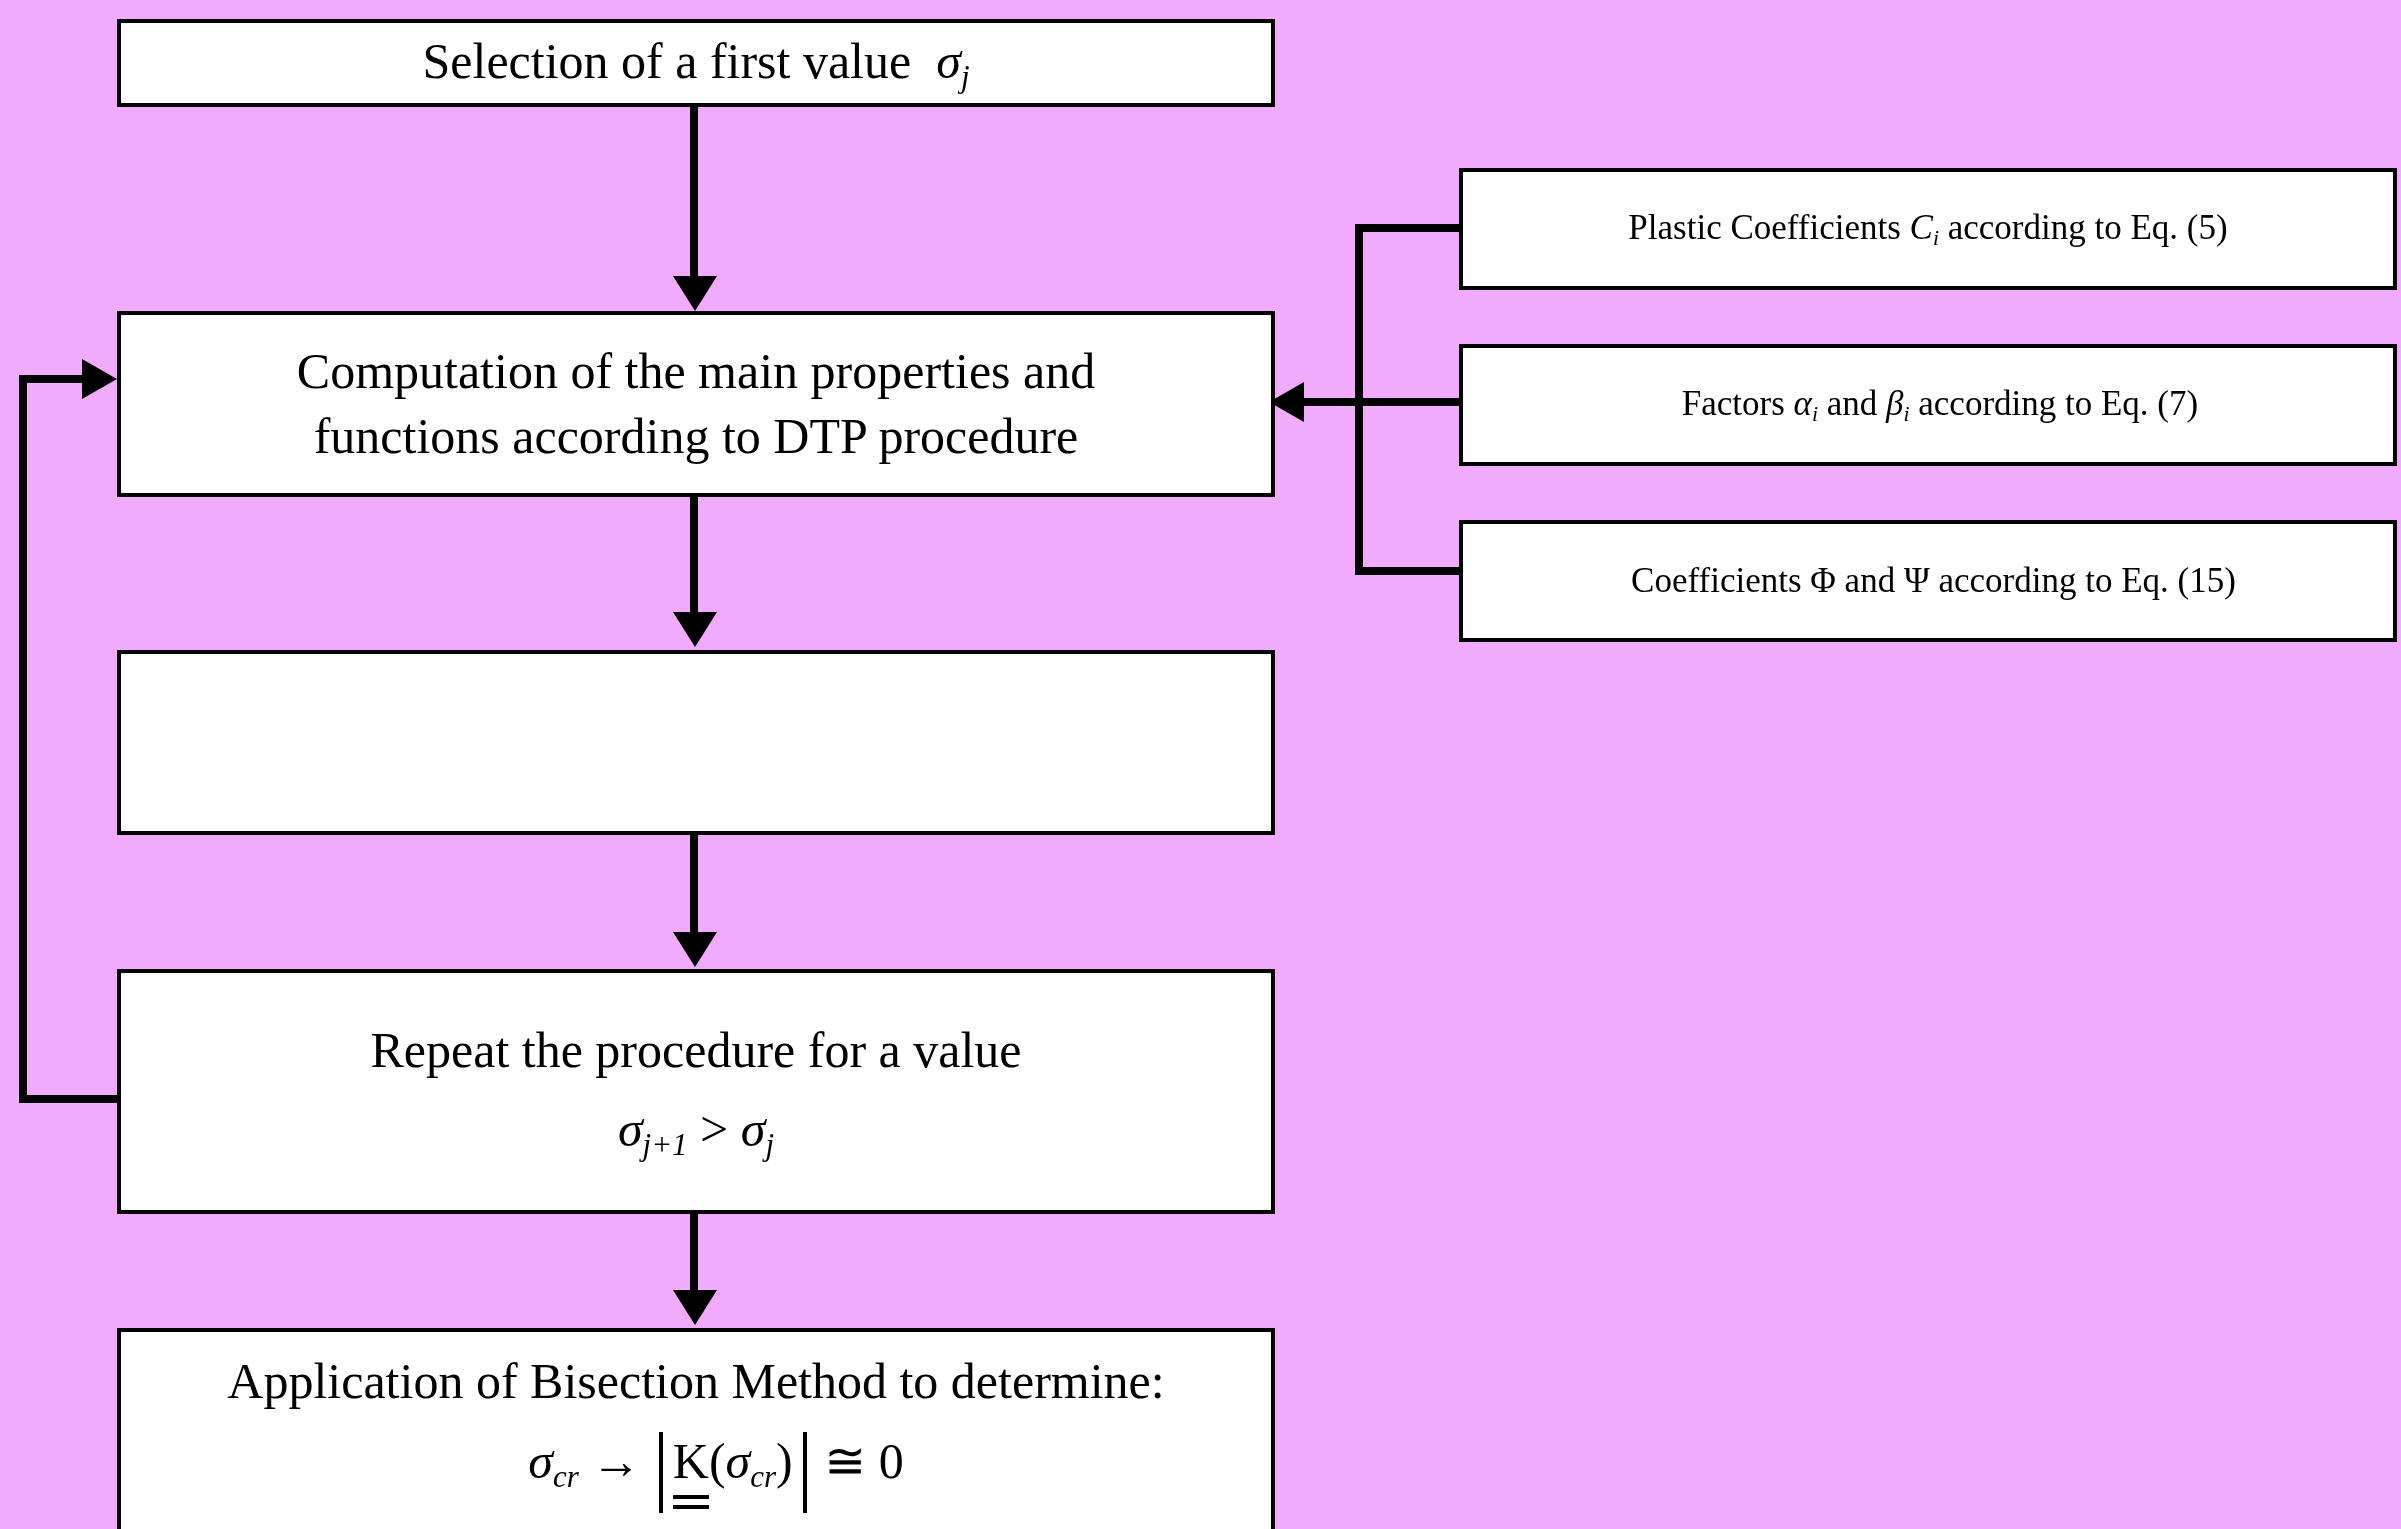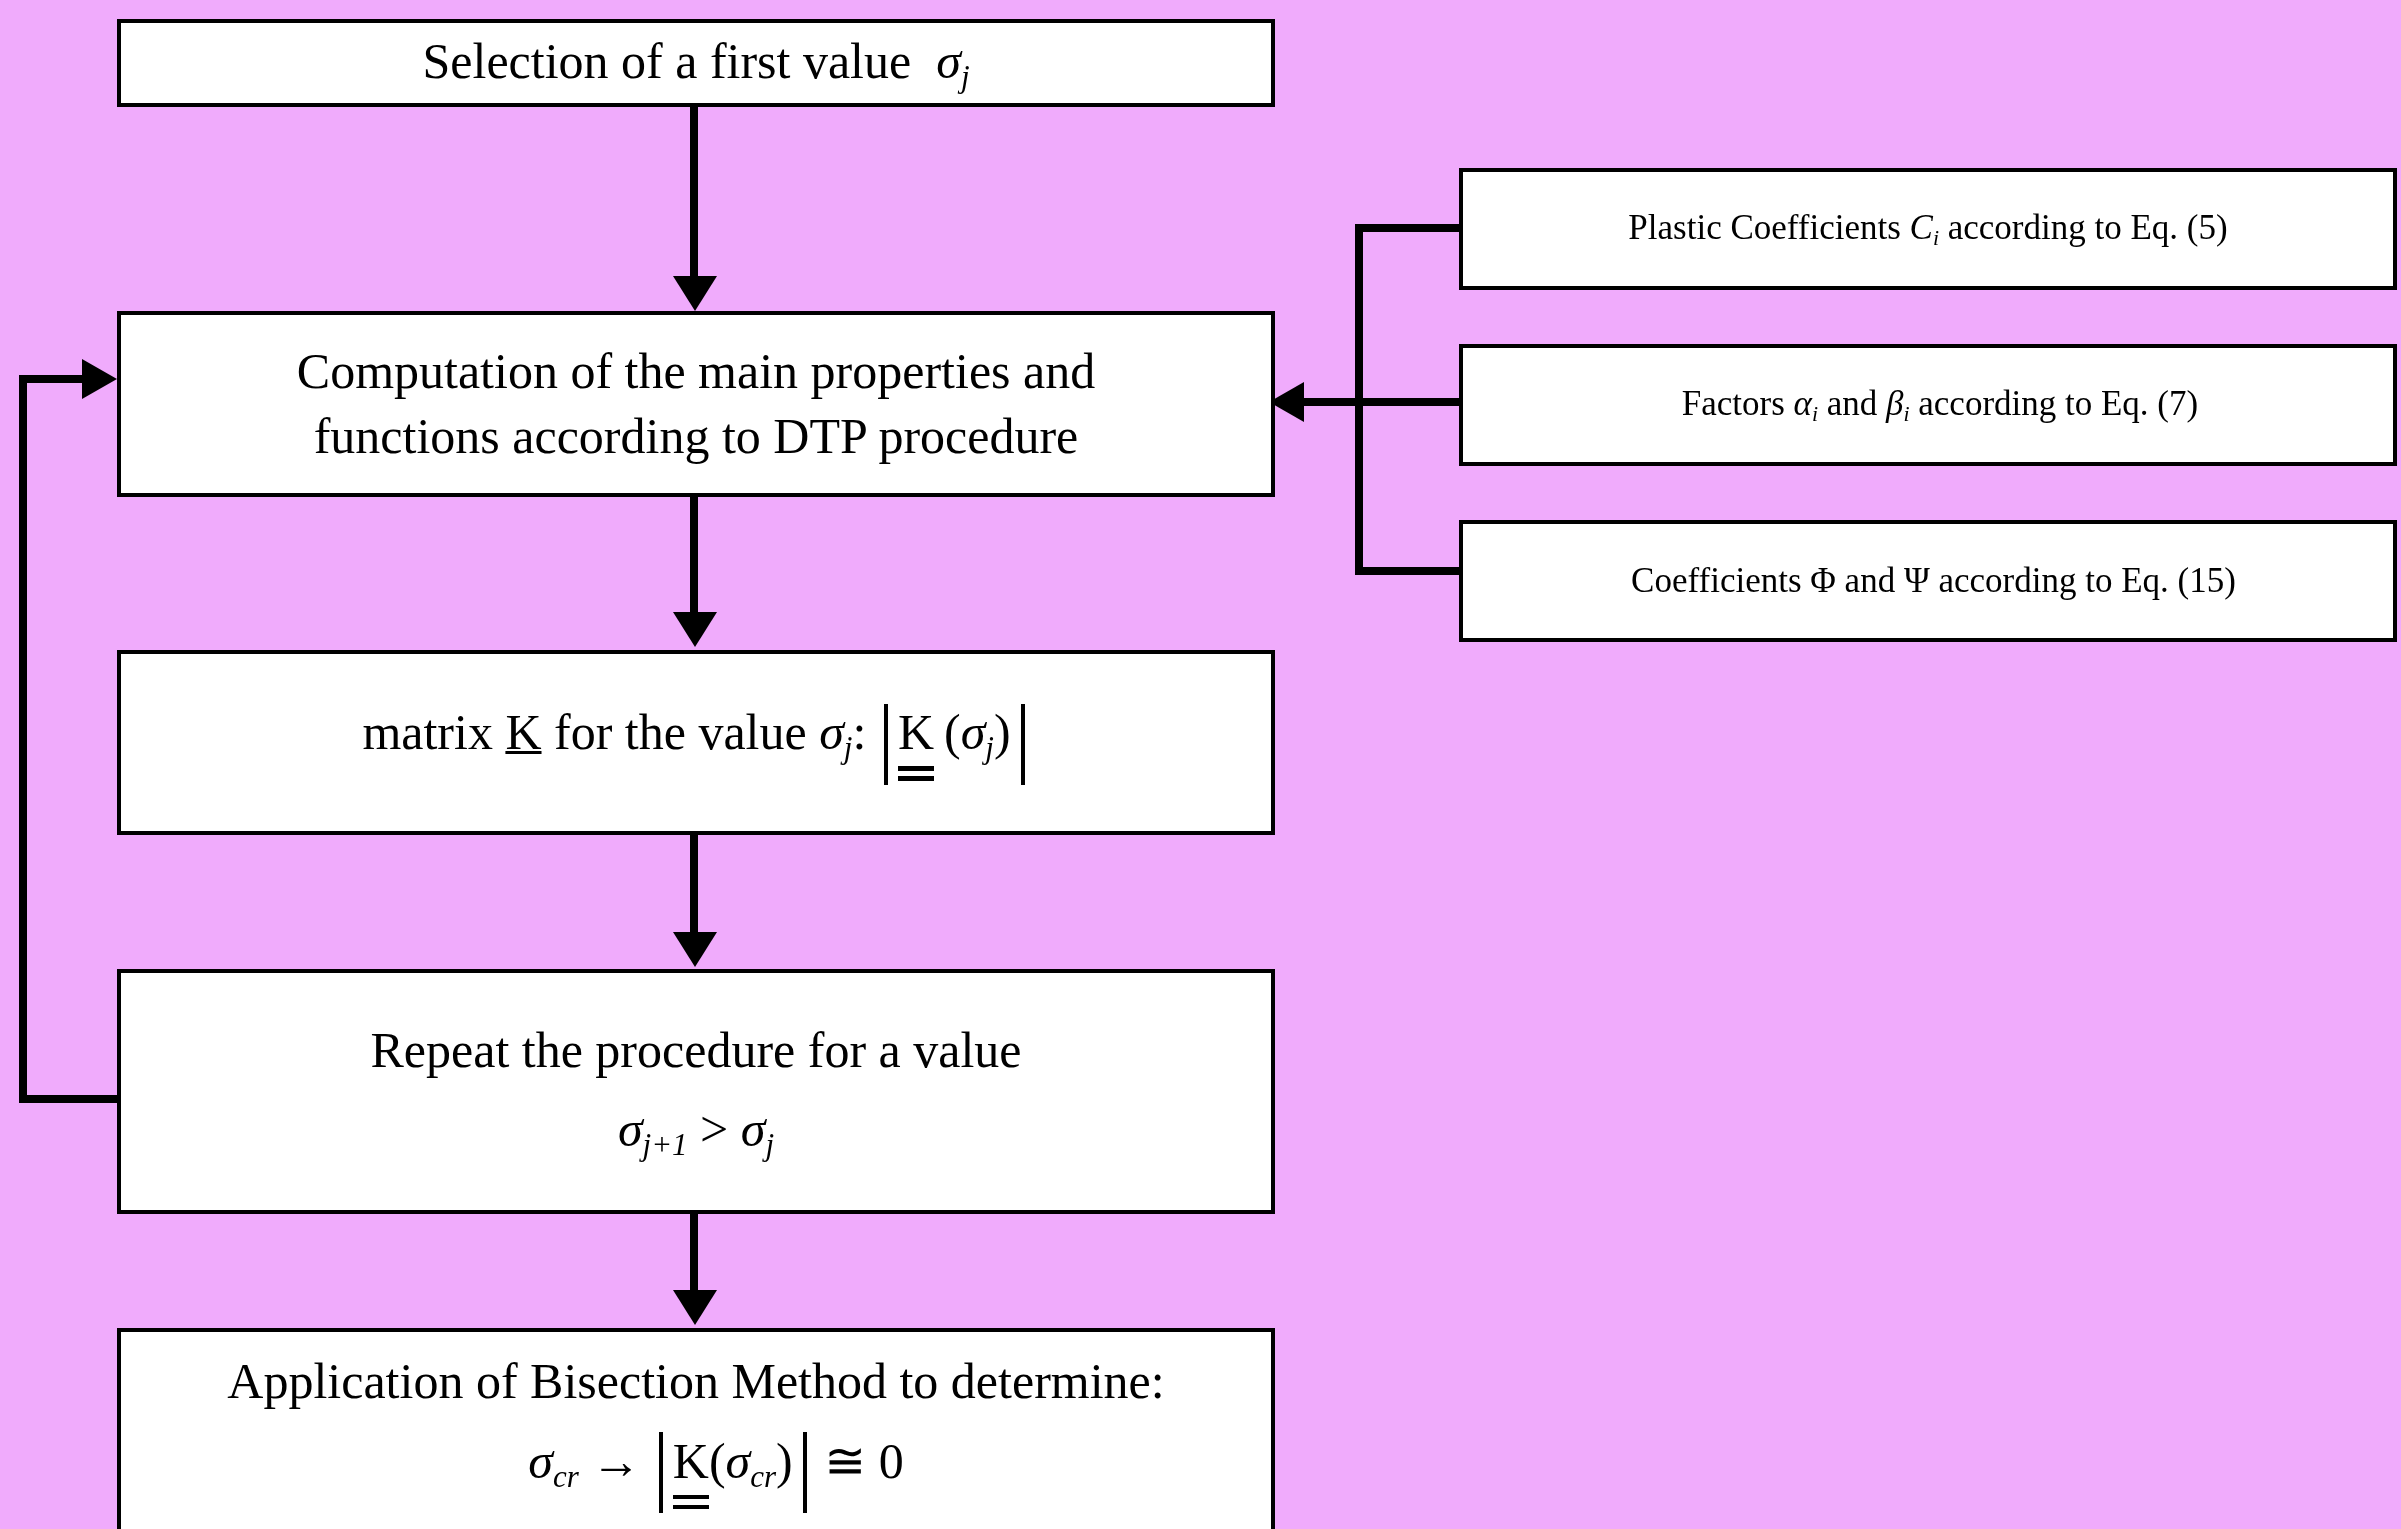--- a/index.html
+++ b/index.html
@@ -130,27 +130,20 @@
       <span>Selection of a first value</span>&nbsp;&nbsp;<span class="var">σ</span><span class="sub">j</span>
     </span>
   </div>
 
   <div class="node main-node" style="left:117px; top:311px; width:1158px; height:186px;">
     <span class="line">Computation of the main properties and</span>
     <span class="line">functions according to DTP procedure</span>
   </div>
 
   <div class="node main-node" style="left:117px; top:650px; width:1158px; height:185px;">
-    <span class="line nowrapline">
-      <span>matrix</span>
-      <span class="uline">K</span>
-      <span>for the value</span>
-      <span class="var">σ</span><span class="sub">j</span><span>:</span>
-      <span class="det"><span class="dbl-u">K</span> <span>(</span><span class="var">σ</span><span class="sub">j</span><span>)</span></span>
-    </span>
   </div>
 
   <div class="node main-node" style="left:117px; top:969px; width:1158px; height:245px;">
     <span class="line">Repeat the procedure for a value</span>
     <span class="line nowrapline" style="margin-top:13.4px;">
       <span class="var">σ</span><span class="sub">j+1</span>
       <span>&gt;</span>
       <span class="var">σ</span><span class="sub">j</span>
     </span>
   </div>

